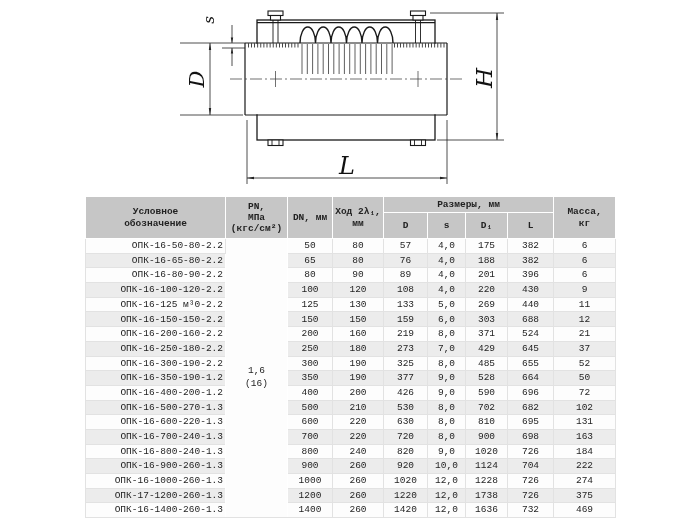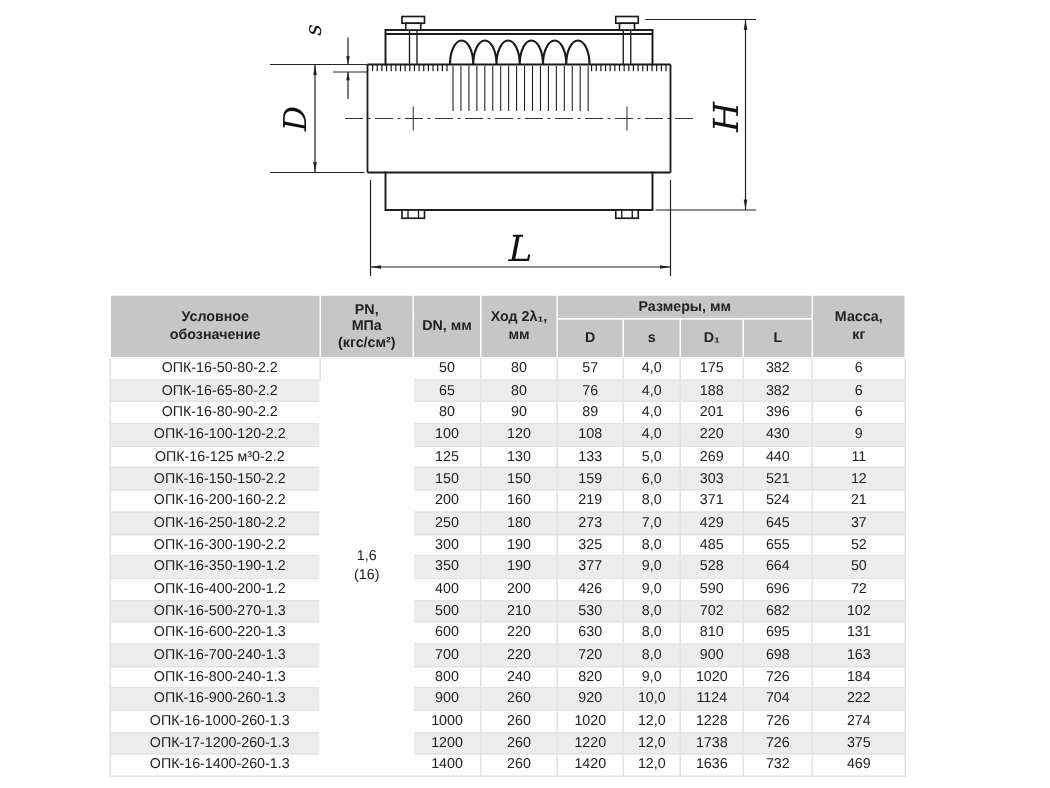--- a/index.html
+++ b/index.html
@@ -6,37 +6,37 @@
   .stage {
     position:relative; width:700px; height:525px; background:#fff; overflow:hidden;
     font-family:"Liberation Sans","DejaVu Sans",sans-serif;
   }
   svg.drawing { position:absolute; left:0; top:0; }
   svg.drawing text {
     font-family:"DejaVu Serif","Liberation Serif",serif;
     font-style:italic; fill:#111;
   }
   table.spec-table {
-    position:absolute; left:73px; top:196px; width:530px;
+    position:absolute; left:85px; top:196px; width:530px;
     border-collapse:collapse; table-layout:fixed;
-    font-size:9.5px; color:#1e1e1e;
+    font-size:9.5px; color:#1e1e1e;font-family:Liberation Mono, monospace;
   }
   .spec-table th {
     background:#c6c6c6; border:1.5px solid #ffffff;
     font-weight:bold; text-align:center; vertical-align:middle;
     white-space:pre-line; line-height:1.18; padding:1px 1px; color:#222;
   }
   .spec-table thead tr:first-child th.group-th { height:13px; }
   .spec-table thead tr:last-child th { height:23px; }
   .spec-table td {
     border:1px solid #e2e2e2; text-align:center; vertical-align:middle;
     height:13.7px; padding:0 2px; line-height:1; background:#fdfdfd;
   }
   .spec-table tbody tr:nth-child(even) td { background:#ececec; }
-  .spec-table td.designation { text-align:center; padding-left:8px; }
+  .spec-table td.designation { text-align:right; padding-left:8px; }
   .spec-table td.pn-cell {
     white-space:pre-line; background:#fdfdfd !important; line-height:1.35;
     border-left:1.5px solid #fff; border-right:1.5px solid #fff;
   }
 </style>
 </head>
 <body>
 
 <div class="stage">
 
@@ -206,21 +206,21 @@
           <td>440</td>
           <td>11</td>
         </tr>
         <tr>
           <td class="designation">ОПК-16-150-150-2.2</td>
           <td>150</td>
           <td>150</td>
           <td>159</td>
           <td>6,0</td>
           <td>303</td>
-          <td>521</td>
+          <td>688</td>
           <td>12</td>
         </tr>
         <tr>
           <td class="designation">ОПК-16-200-160-2.2</td>
           <td>200</td>
           <td>160</td>
           <td>219</td>
           <td>8,0</td>
           <td>371</td>
           <td>524</td>

